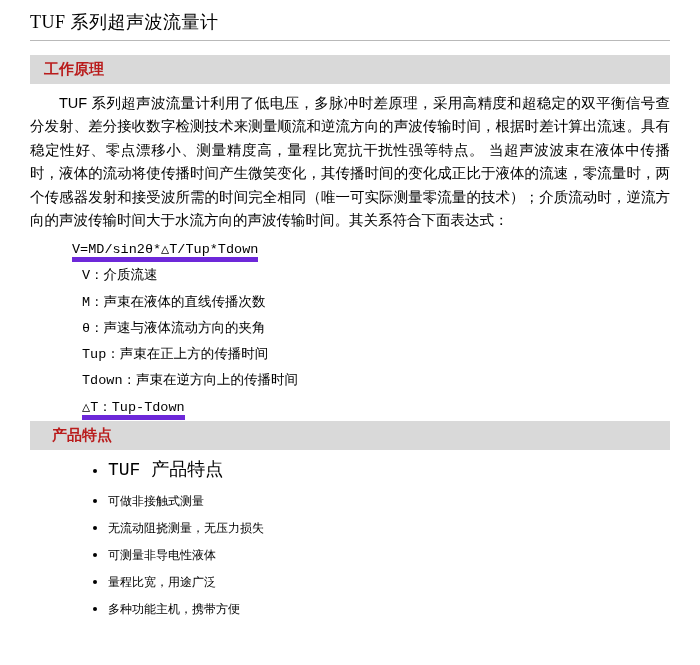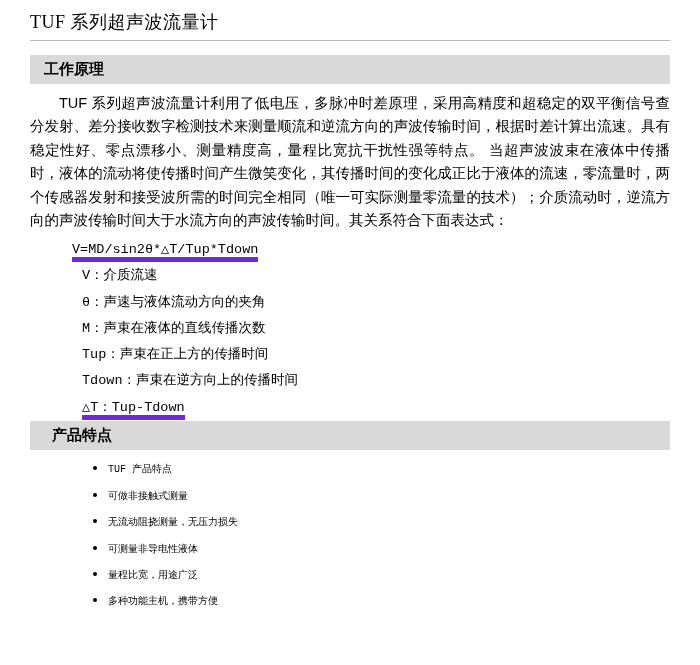--- a/index.html
+++ b/index.html
@@ -33,21 +33,21 @@
     border: none;
     border-top: 1px solid #b9b9b9;
     margin: 6px 0 14px 0;
   }
   .section-head {
     background: #d9d9d9;
     padding: 5px 0 5px 14px;
     font-size: 15px;
     font-weight: bold;
     font-family: "Liberation Sans", sans-serif;
-    color: #000000;
+    color: #b91c1c;
     margin: 0 0 8px 0;
   }
   .section-head.second {
     padding-left: 22px;
   }
   .body-text {
     font-size: 14.5px;
     line-height: 1.62;
     text-align: justify;
     text-indent: 2em;
@@ -70,50 +70,50 @@
   }
   .formula-line.indent2 {
     padding-left: 52px;
   }
   ul.features {
     margin: 8px 0 0 0;
     padding-left: 78px;
     list-style-type: disc;
   }
   ul.features li {
-    font-size: 10px;
+    font-size: 12px;
     line-height: 1.42;
     margin-bottom: 7px;
-    font-family: Liberation Serif, serif;
+    font-family: Liberation Mono, monospace;
   }
   ul.features li.mono-first {
     font-family: "Liberation Mono", monospace;
-    font-size: 10px;
+    font-size: 18px;
   }
   ul.features li::marker {
     font-size: 15px;
   }
 </style>
 </head>
 <body>
 
 <div class="page">
 
   <h1 class="doc-title">TUF 系列超声波流量计</h1>
   <hr class="title-rule">
 
   <div class="section-head">工作原理</div>
 
   <p class="body-text">TUF 系列超声波流量计利用了低电压，多脉冲时差原理，采用高精度和超稳定的双平衡信号查分发射、差分接收数字检测技术来测量顺流和逆流方向的声波传输时间，根据时差计算出流速。具有稳定性好、零点漂移小、测量精度高，量程比宽抗干扰性强等特点。 当超声波波束在液体中传播时，液体的流动将使传播时间产生微笑变化，其传播时间的变化成正比于液体的流速，零流量时，两个传感器发射和接受波所需的时间完全相同（唯一可实际测量零流量的技术）；介质流动时，逆流方向的声波传输时间大于水流方向的声波传输时间。其关系符合下面表达式：</p>
 
   <div class="formula-block">
     <div class="formula-line"><span class="uline">V=MD/sin2θ*△T/Tup*Tdown</span></div>
     <div class="formula-line indent2"><span>V：介质流速</span></div>
+    <div class="formula-line indent2"><span>M：声束在液体的直线传播次数</span></div>
     <div class="formula-line indent2"><span>θ：声速与液体流动方向的夹角</span></div>
-    <div class="formula-line indent2"><span>M：声束在液体的直线传播次数</span></div>
     <div class="formula-line indent2"><span>Tup：声束在正上方的传播时间</span></div>
     <div class="formula-line indent2"><span>Tdown：声束在逆方向上的传播时间</span></div>
     <div class="formula-line indent2"><span class="uline">△T：Tup-Tdown</span></div>
   </div>
 
   <div class="section-head second">产品特点</div>
 
   <ul class="features">
     <li class="mono-first">TUF 产品特点</li>
     <li>可做非接触式测量</li>

